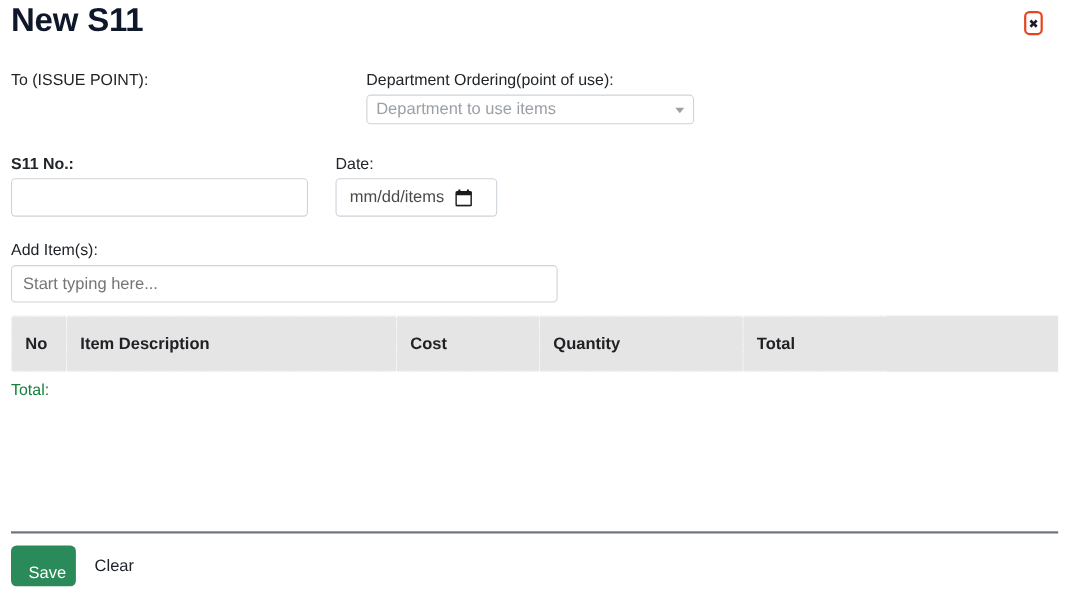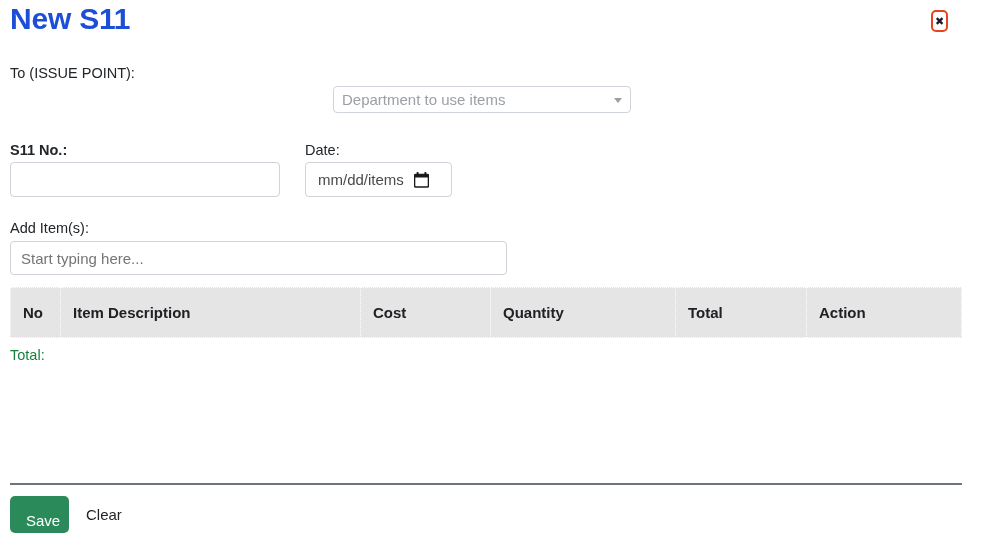--- a/index.html
+++ b/index.html
@@ -23,21 +23,21 @@
 
   
   .page-title {
     position: absolute;
     left: 10px;
     top: 0px;
     font-size: 30px;
     font-weight: bold;
     letter-spacing: -0.2px;
     line-height: 38px;
-    color: #1d4ed8;
+    color: #0f172a;
     margin: 0;
   }
   .close-button {
     position: absolute;
     left: 931px;
     top: 10px;
     width: 17px;
     height: 22px;
     border: 2px solid #e8431f;
     border-radius: 5px;
@@ -211,20 +211,21 @@
 <body>
 
 <div class="page">
 
   <h1 class="page-title">New S11</h1>
 
   <button class="close-button">✖</button>
 
   <label class="field-label" style="left:10px; top:64px;">To (ISSUE POINT):</label>
 
+  <label class="field-label" style="left:333px; top:64px;">Department Ordering(point of use):</label>
   <div class="control select-control" style="left:333px; top:86px; width:298px;">
     <span>Department to use items</span>
     <span class="select-arrow"></span>
   </div>
 
   <label class="field-label" style="left:10px; top:141px;font-weight:bold;">S11 No.:</label>
   <input class="control text-control" type="text" style="left: 10px; top: 162px; width: 270px;" placeholder="">
 
   <label class="field-label" style="left:305px; top:141px;">Date:</label>
   <div class="control date-control" style="left:305px; top:162px; width:147px;">
@@ -240,21 +241,20 @@
   <label class="field-label" style="left:10px; top:219px;">Add Item(s):</label>
   <input class="control item-control" type="text" style="left: 10px; top: 241px; width: 497px;" placeholder="Start typing here...">
 
   <div class="items-table">
     <div class="table-head-row">
       <div class="th th-no">No</div>
       <div class="th th-desc">Item Description</div>
       <div class="th th-cost">Cost</div>
       <div class="th th-qty">Quantity</div>
       <div class="th th-total">Total</div>
-      <div class="th th-act">Action</div>
     </div>
     <div></div>
   </div>
 
   <div class="total-line">Total:</div>
 
   <hr class="divider">
 
   <button class="save-button">Save</button>
   <a class="clear-link" href="#">Clear</a>

